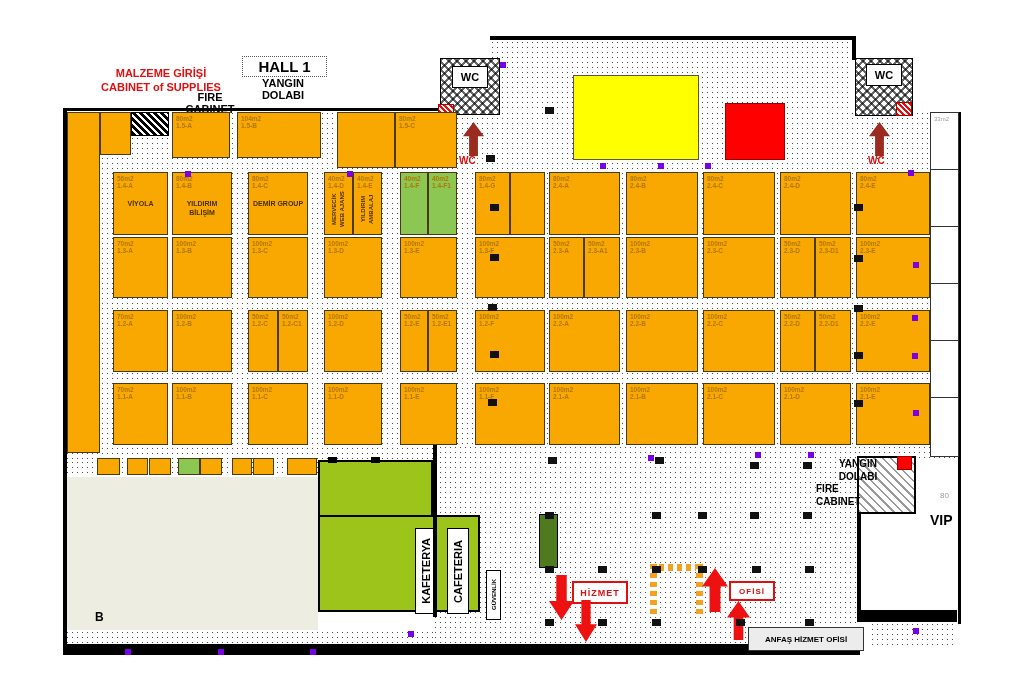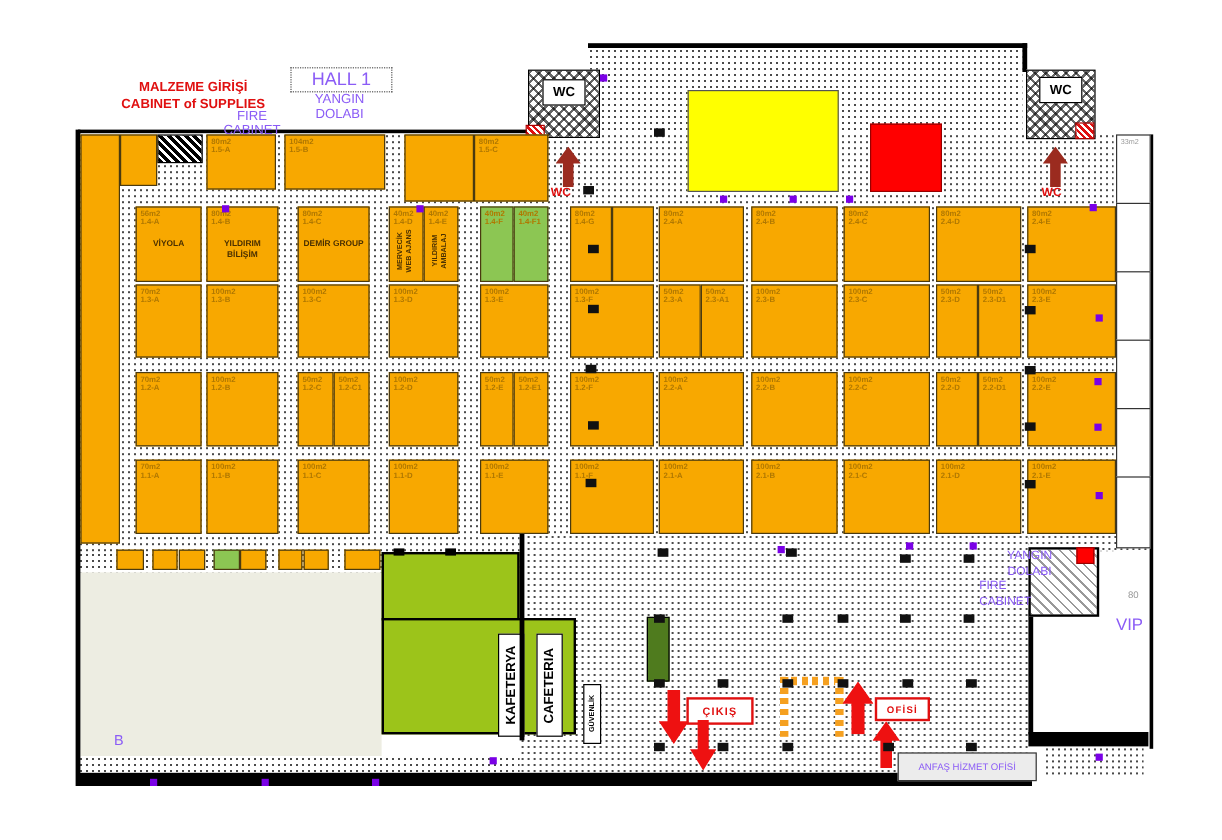--- a/index.html
+++ b/index.html
@@ -24,21 +24,21 @@
   .arrow{position:absolute;}
   .arrow.up{clip-path:polygon(50% 0,100% 42%,71% 42%,71% 100%,29% 100%,29% 42%,0 42%);}
   .arrow.down{clip-path:polygon(50% 100%,100% 58%,71% 58%,71% 0,29% 0,29% 58%,0 58%);}
   .sign{position:absolute;background:#fff;border:2px solid #e01010;color:#e01010;font-weight:bold;
     display:flex;align-items:center;justify-content:center;font-size:9px;letter-spacing:1px;}
   .vbox{position:absolute;background:#fff;border:1px solid #000;display:flex;align-items:center;justify-content:center;}
   .vtext{writing-mode:vertical-rl;transform:rotate(180deg);font-weight:bold;}
   .wcroom-label{position:absolute;background:#fff;border:1px solid #000;display:flex;align-items:center;justify-content:center;
     font-weight:bold;font-size:11px;color:#000;}
   .redtxt{position:absolute;color:#e01010;font-weight:bold;}
-  .blktxt{position:absolute;color:#8b5cf6;font-weight:normal;}
+  .blktxt{position:absolute;color:#000000;font-weight:bold;}
   .greytxt{position:absolute;color:#999;}
   .room{position:absolute;background:#fff;border:1px solid #333;}
   .dashline-h{position:absolute;background:repeating-linear-gradient(90deg,#F5A020 0 5px,#fff 5px 9px);}
   .dashline-v{position:absolute;background:repeating-linear-gradient(0deg,#F5A020 0 5px,#fff 5px 9px);}
 </style>
 </head>
 <body>
 
 <div id="plan">
 
@@ -127,21 +127,21 @@
   <div class="blktxt" style="left:816px;top:458px;width:84px;text-align:center;font-size:10px;line-height:1.25;">
     <div>YANGIN</div>
     <div>DOLABI</div>
     <div style="text-align:left;">FIRE</div>
     <div style="text-align:left;">CABINET</div>
   </div>
   <div class="greytxt" style="left:940px;top:491px;font-size:8px;">80</div>
   <div class="blktxt" style="left:930px;top:512px;font-size:14px;">VIP</div>
 
   <div class="sign" style="left:572px;top:581px;width:52px;height:19px;">
-    <span>ÇIKIŞ</span>
+    <span>HİZMET</span>
   </div>
   <div class="sign" style="left:729px;top:581px;width:42px;height:16px;font-size:8px;">
     <span>OFİSİ</span>
   </div>
 
   <div class="dashline-h" style="left:650px;top:564px;width:53px;height:7px;"></div>
   <div class="dashline-v" style="left:650px;top:564px;width:7px;height:50px;"></div>
   <div class="dashline-v" style="left:696px;top:564px;width:7px;height:50px;"></div>
 
   <div class="abs" style="left:539px;top:514px;width:17px;height:52px;background:#4F7B1E;border:1px solid #000;"></div>

